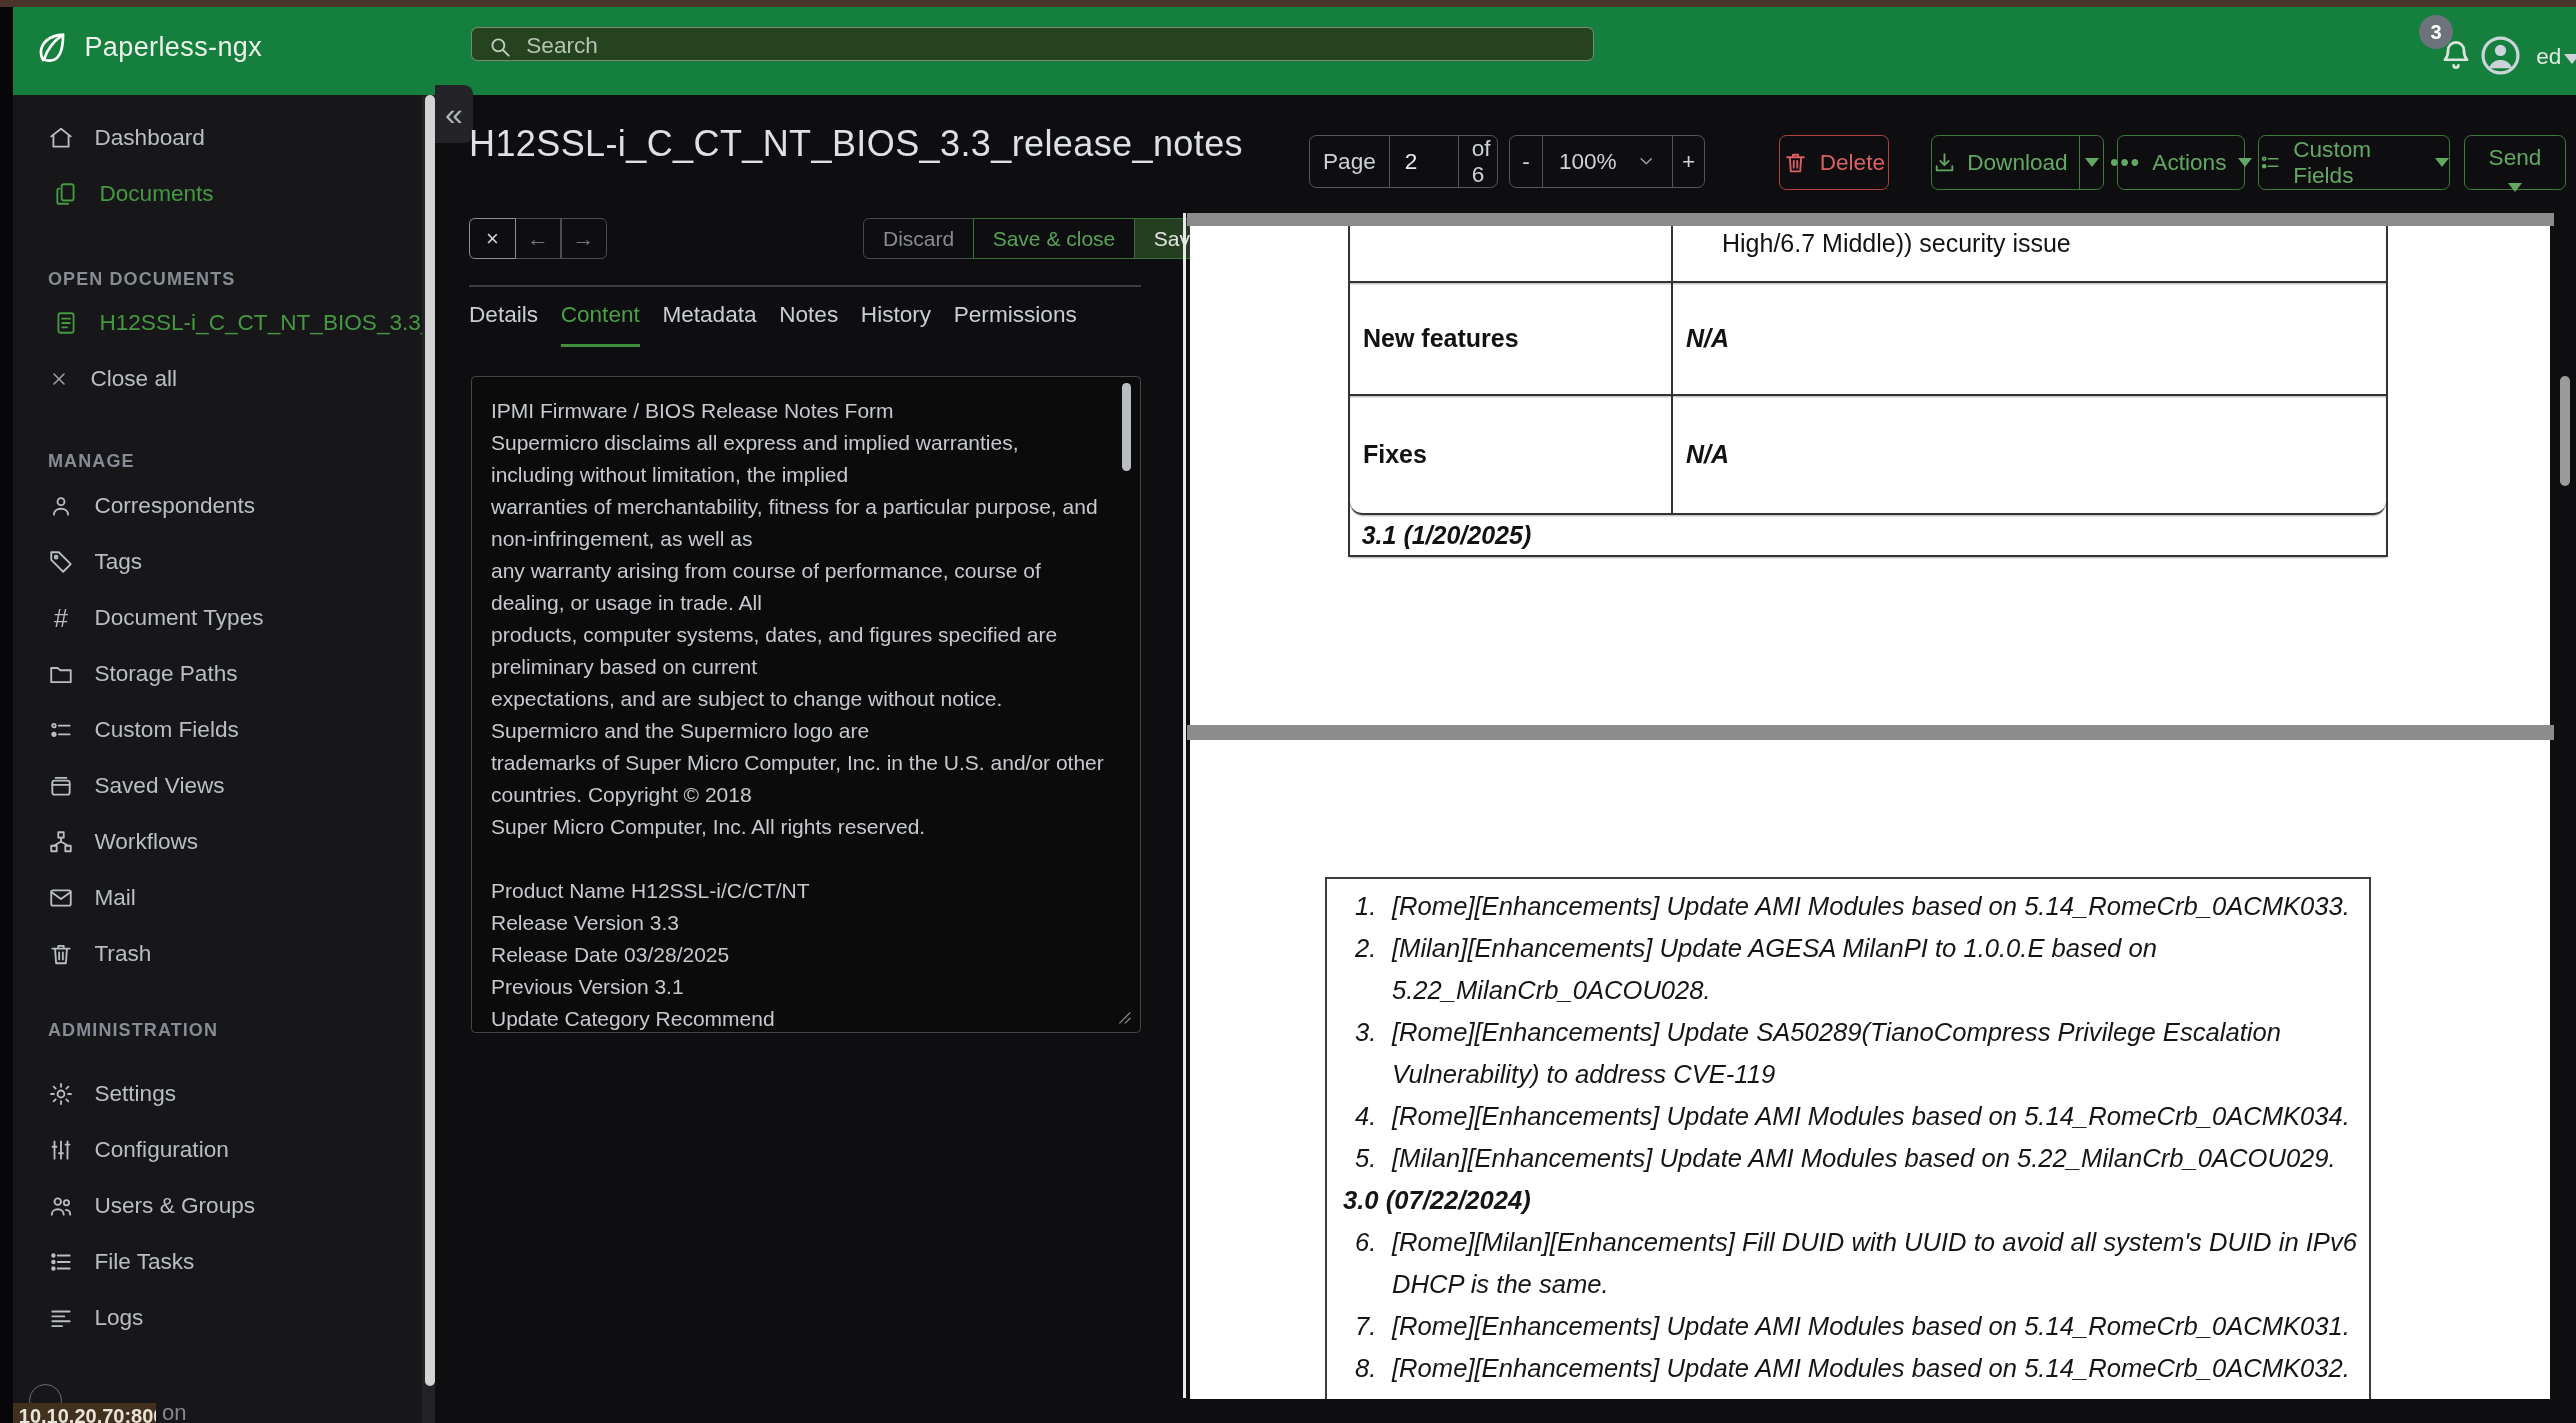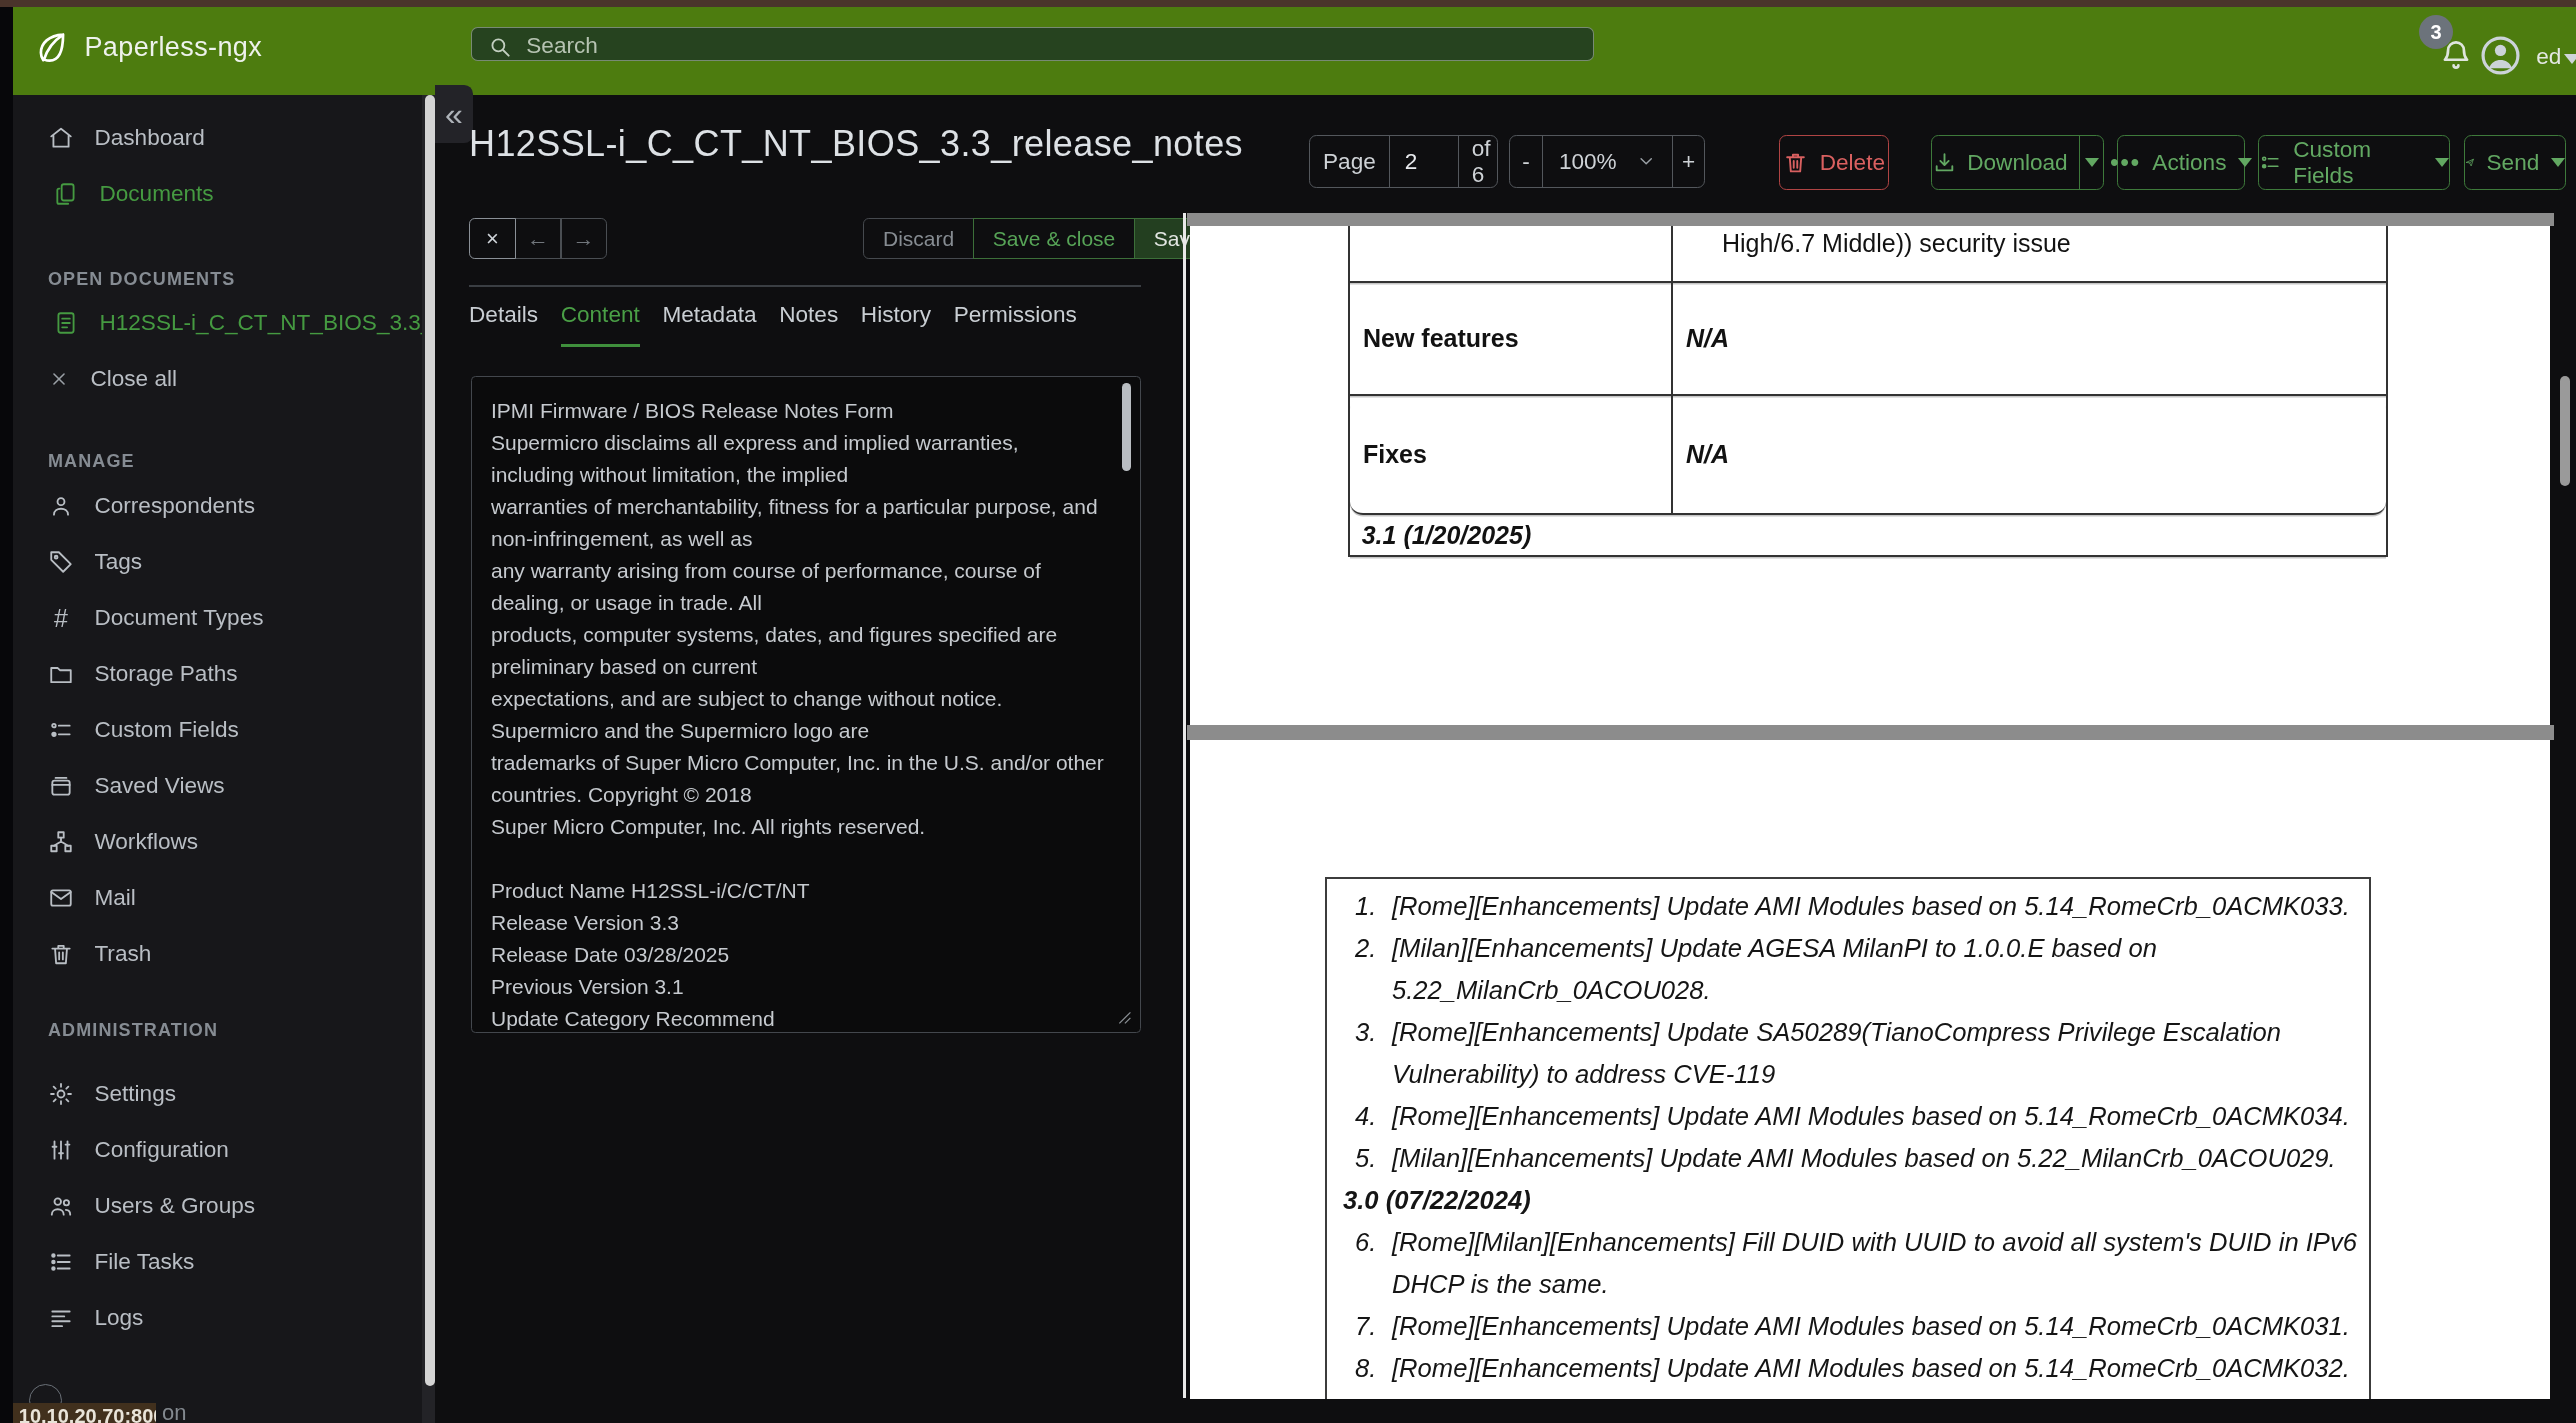--- a/index.html
+++ b/index.html
@@ -2,21 +2,21 @@
 <html style="font-size:11.7px"><head>
 <meta charset="utf-8">
 <style>
   html,body{margin:0;padding:0;background:#000;}
   #app{position:relative;width:2576px;height:1424px;background:#0e0e10;overflow:hidden;
        font-family:"Liberation Sans",sans-serif;color:#c9cdd2;}
   .abs{position:absolute;}
   
   #top-brown{left:0;top:0;width:2576px;height:6.6px;background:#4a342b;}
   #edge-left{left:0;top:6.6px;width:13px;height:1417px;background:#07070a;}
-  #navbar{left:13px;top:6.6px;width:2563px;height:88px;background:#4d7c0f;display:flex;align-items:center;}
+  #navbar{left:13px;top:6.6px;width:2563px;height:88px;background:#15803d;display:flex;align-items:center;}
   #brand{position:absolute;left:20.4px;top:22px;display:flex;align-items:center;gap:13px;color:#eef2ec;}
   #brand .t{font-size:27px;font-weight:500;letter-spacing:0.4px;}
   #searchbox{position:absolute;left:458px;top:20px;width:1123px;height:34px;background:#26431f;
              border:1.5px solid rgba(255,255,255,.38);border-radius:6.6px;display:flex;align-items:flex-end;gap:11.7px;padding:0 14.6px;box-sizing:border-box;}
   #searchbox input{background:transparent;border:0;outline:none;color:#c6d3c2;font-size:22.6px;width:100%;font-family:inherit;}
   #searchbox input::placeholder{color:#b6c3b2;opacity:1;}
   #nav-right{position:absolute;right:0;top:0;height:88px;width:219px;}
   #bell{position:absolute;right:101px;top:29px;color:#dfe5dd;}
   #badge{position:absolute;right:123px;top:8.8px;width:34px;height:34px;border-radius:50%;background:#6c737b;
          color:#fff;font-size:20px;font-weight:700;display:flex;align-items:center;justify-content:center;}
@@ -48,21 +48,21 @@
   .hbtn{top:135px;height:55px;border:1.8px solid #3e7a3b;border-radius:7.3px;display:flex;align-items:center;
         justify-content:center;gap:11.7px;font-size:22.6px;color:#62a862;background:transparent;box-sizing:border-box;cursor:pointer;}
   .hbtn .bic{width:25px;height:25px;stroke:currentColor;fill:none;stroke-width:1.8;stroke-linecap:round;stroke-linejoin:round;}
   .caret{width:0;height:0;border-left:7.3px solid transparent;border-right:7.3px solid transparent;border-top:9.5px solid currentColor;display:inline-block;}
   #btn-delete{left:1779px;width:110px;color:#d96060;border-color:#b04444;}
   #btn-download{left:1931px;width:173px;padding:0;}
   #btn-download .main{display:flex;align-items:center;gap:10.2px;flex:1;justify-content:center;}
   #btn-download .dd{border-left:1.5px solid #3e7a3b;width:34px;height:100%;display:flex;align-items:center;justify-content:center;}
   #btn-actions{left:2117px;width:128px;}
   #btn-custom{left:2258px;width:192px;}
-  #btn-send{left:2464px;width:102px;}
+  #btn-send{left:2464px;width:102px;flex-direction:column;}
   .dots{font-size:25px;letter-spacing:1.5px;line-height:14.6px;}
   
   .seg-group{top:218px;height:41px;display:flex;box-sizing:border-box;}
   .seg{border:1.5px solid #4a4e53;display:flex;align-items:center;justify-content:center;font-size:22px;
        color:#71767c;box-sizing:border-box;cursor:pointer;background:transparent;}
   .seg + .seg{margin-left:-1.5px;}
   #close-group{left:469px;}
   #close-group .seg{width:47px;}
   #close-group .seg.xbtn{border-color:#8a9097;color:#cfd4d9;border-radius:5.8px 0 0 5.8px;z-index:2;}
   #close-group .seg:last-child{border-radius:0 5.8px 5.8px 0;}

